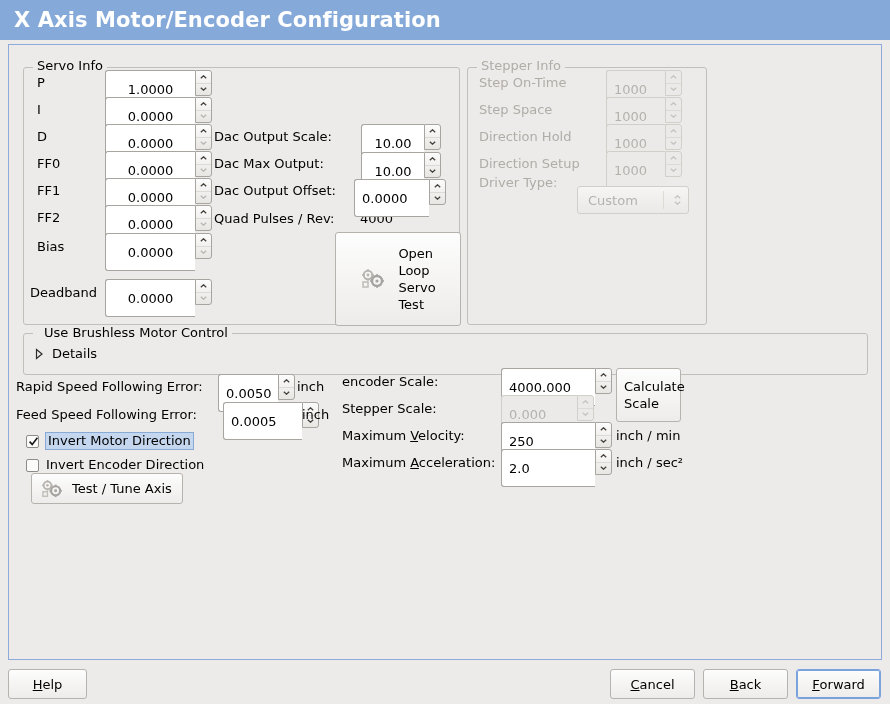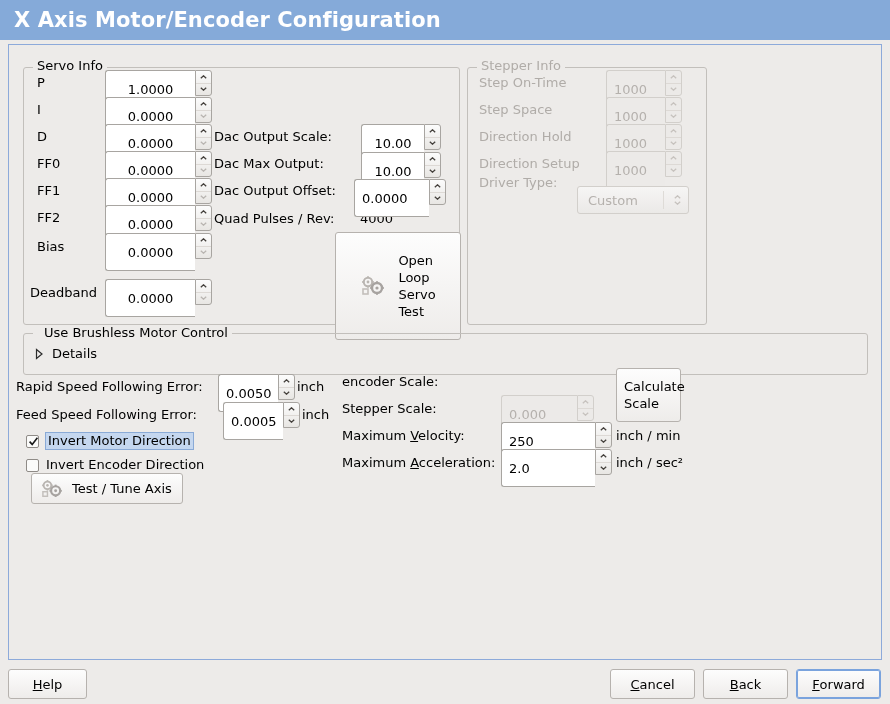--- a/index.html
+++ b/index.html
@@ -477,21 +477,21 @@
           </svg>
         </div>
       <div class="dn">
           <svg class="chev" viewBox="0 0 7 4">
             <path d="M0.8 0.8 L3.5 3.2 L6.2 0.8"></path>
           </svg>
         </div>
     </div>
   </div>
 
-  <div class="btn" id="open-loop-btn" style="left:326px; top:187px; width:126px; height:108px;">
+  <div class="btn" id="open-loop-btn" style="left:326px; top:187px; width:126px; height:94px;">
     <span style="display:flex; align-items:center; gap:12px;">
       <span>
         <svg class="gears" width="26" height="22" viewBox="0 0 26 22">
           <circle cx="8" cy="7" r="4.2" fill="none" stroke="#b9b5b1" stroke-width="2"></circle>
           <circle cx="8" cy="7" r="1.4" fill="#b9b5b1"></circle>
           <g stroke="#b9b5b1" stroke-width="1.8">
             <line x1="8" y1="1.2" x2="8" y2="3"></line>
               <line x1="8" y1="11" x2="8" y2="12.8"></line>
             <line x1="2.2" y1="7" x2="4" y2="7"></line>
               <line x1="12" y1="7" x2="13.8" y2="7"></line>
@@ -627,21 +627,21 @@
       <div class="dn">
           <svg class="chev" viewBox="0 0 7 4">
             <path d="M0.8 0.8 L3.5 3.2 L6.2 0.8"></path>
           </svg>
         </div>
     </div>
   </div>
   <div class="lbl" style="left:288px; top:334px;">inch</div>
 
   <div class="lbl" style="left:7px; top:362px;">Feed Speed Following Error:</div>
-  <div class="spin" style="left:214px; top:357px; width:77px;">
+  <div class="spin" style="left:214px; top:357px; width:96px;">
     <div class="entry align-left">0.0005</div>
     <div class="btns">
       <div class="up">
           <svg class="chev" viewBox="0 0 7 4">
             <path d="M0.8 3.2 L3.5 0.8 L6.2 3.2"></path>
           </svg>
         </div>
       <div class="dn">
           <svg class="chev" viewBox="0 0 7 4">
             <path d="M0.8 0.8 L3.5 3.2 L6.2 0.8"></path>
@@ -683,20 +683,35 @@
           <line x1="10.2" y1="13" x2="12.4" y2="13"></line>
             <line x1="21.6" y1="13" x2="23.8" y2="13"></line>
         </g>
         <rect x="3" y="14" width="5" height="5" fill="none" stroke="#c3bfbb" stroke-width="1.6"></rect>
       </svg>
     </span>
     <span style="margin-left:8px;">Test / Tune Axis</span>
   </div>
 
   <div class="lbl" style="left:333px; top:329px;">encoder Scale:</div>
+  <div class="spin" style="left:492px; top:323px; width:111px;">
+    <div class="entry align-left">4000.000</div>
+    <div class="btns">
+      <div class="up">
+          <svg class="chev" viewBox="0 0 7 4">
+            <path d="M0.8 3.2 L3.5 0.8 L6.2 3.2"></path>
+          </svg>
+        </div>
+      <div class="dn">
+          <svg class="chev" viewBox="0 0 7 4">
+            <path d="M0.8 0.8 L3.5 3.2 L6.2 0.8"></path>
+          </svg>
+        </div>
+    </div>
+  </div>
 
   <div class="lbl" style="left:333px; top:356px;">Stepper Scale:</div>
   <div class="spin disabled" style="left:492px; top:350px; width:93px;">
     <div class="entry align-left">0.000</div>
     <div class="btns">
       <div class="up">
           <svg class="chev" viewBox="0 0 7 4">
             <path d="M0.8 3.2 L3.5 0.8 L6.2 3.2"></path>
           </svg>
         </div>

